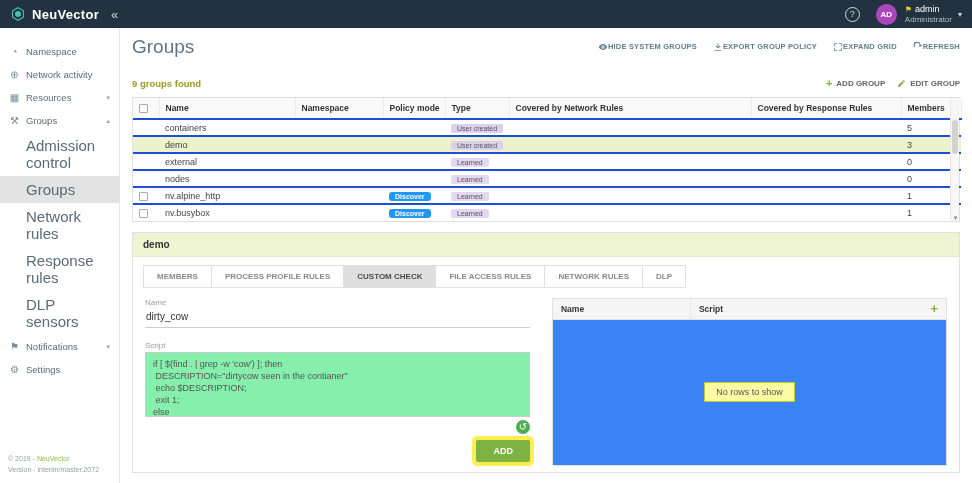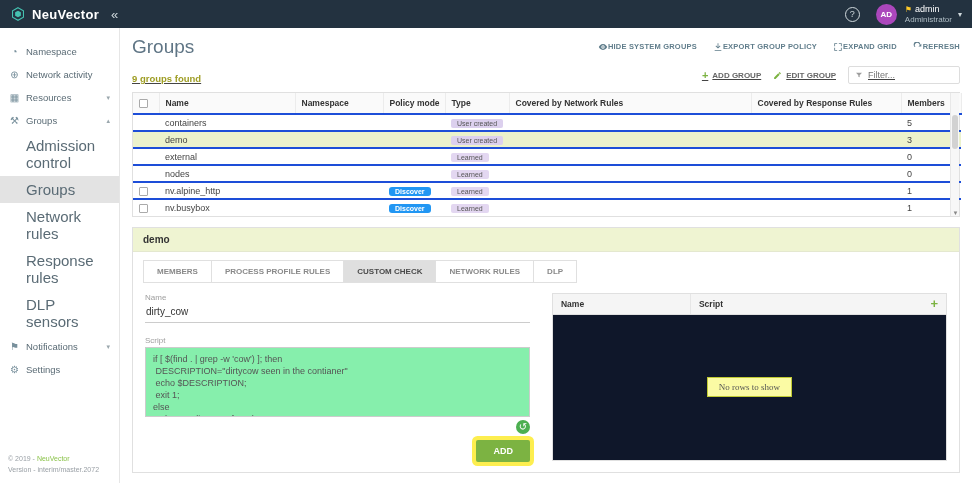--- a/index.html
+++ b/index.html
@@ -35,21 +35,21 @@
   .brand-green { color:#8bc34a; }
 
   
   .main { flex:1; display:flex; flex-direction:column; padding:8px 12px 10px 12px; overflow:hidden; background:#fff; }
   .page-head { display:flex; align-items:flex-start; justify-content:space-between; }
   .page-title { font-size:19px; font-weight:normal; color:#5f7585; }
   .head-actions { display:flex; gap:16px; margin-top:6px; }
   .head-action { display:flex; font-size:7.5px; font-weight:bold; color:#607d8b; letter-spacing:.2px; cursor:pointer; }
   .head-action svg { width:10px; height:10px; fill:#607d8b; }
 
-  .toolbar { display:flex; align-items:flex-end; margin-top:8px;text-decoration:underline; }
+  .toolbar { display:flex; align-items:flex-start; margin-top:20px; }
   .count { color:#9e9d24; font-weight:bold; font-size:9.5px; }
   .toolbar-right { margin-left:auto; display:flex; align-items:center; gap:12px; }
   .tool-btn { display:flex; align-items:center; gap:4px; font-size:8px; font-weight:bold; color:#666; cursor:pointer; }
   .tool-btn .plus { color:#7cb342; font-size:11px; font-weight:bold; line-height:1; }
   .tool-btn svg { width:9px; height:9px; fill:#7cb342; }
   .filter-box { display:flex; align-items:center; gap:5px; border:1px solid #ddd; border-radius:2px; padding:3px 6px; width:112px; background:#fff; }
   .filter-box svg { width:8px; height:8px; fill:#9e9e9e; flex-shrink:0; }
   .filter-box input { border:0; outline:0; font-size:9px; width:100%; font-family:"Liberation Sans",sans-serif; color:#555; }
 
   
@@ -81,21 +81,21 @@
   .script-area { border:1px solid #ccc; height:98px; font-family:"Liberation Sans",sans-serif; font-size:9px; color:#555; line-height:1.35; padding:5px 7px; resize:none; outline:none; width:100%; background:#86efac; }
   .reset-icon { align-self:flex-end; margin-top:3px; width:14px; height:14px; border-radius:50%; background:#4caf50; color:#fff; font-size:10px; line-height:14px; text-align:center; cursor:pointer; }
   .add-btn { align-self:flex-end; margin-top:6px; background:#7cb342; color:#fff; border:0; padding:6px 17px; font-size:9px; font-weight:bold; border-radius:2px; cursor:pointer; box-shadow:0 0 0 4px #fdee4f; font-family:"Liberation Sans",sans-serif; }
 
   .table-col { flex:1; border:1px solid #e0e0e0; height:168px; display:flex; flex-direction:column; }
   .st-head { display:flex; align-items:stretch; background:#f5f5f5; border-bottom:1px solid #e0e0e0; }
   .st-cell { padding:5px 8px; font-size:8.5px; font-weight:bold; color:#333; }
   .st-name { width:138px; border-right:1px solid #e6e6e6; }
   .st-script { flex:1; }
   .st-plus { color:#7cb342; font-size:13px; font-weight:bold; padding:2px 8px; cursor:pointer; display:flex; align-items:center; }
-  .st-body { flex:1; display:flex; align-items:center; justify-content:center; background:#0f172a;font-family:Liberation Serif, serif; }
+  .st-body { flex:1; display:flex; align-items:center; justify-content:center; background:#3b82f6; }
   .no-rows { background:#fbfba4; border:1px solid #c0ca33; padding:4px 11px; font-size:9px; color:#555; }
 </style>
 </head>
 <body>
 
 <div class="topbar">
   <div class="logo">
     <svg viewBox="0 0 24 24">
       <path d="M12 2.5l8.2 4.75v9.5L12 21.5l-8.2-4.75v-9.5z" fill="none" stroke="#45c2b1" stroke-width="1.6"></path>
       <path d="M12 7l4.3 2.5v5L12 17l-4.3-2.5v-5z" fill="#45c2b1"></path>
@@ -197,26 +197,20 @@
       <div class="toolbar-right">
         <div class="tool-btn">
           <span class="plus">+</span>
           <span>ADD GROUP</span>
         </div>
         <div class="tool-btn">
           <svg viewBox="0 0 24 24">
               <path d="M3 17.2V21h3.8L17.8 10 14 6.2 3 17.2zM20.7 7.1a1 1 0 000-1.4l-2.4-2.4a1 1 0 00-1.4 0l-1.8 1.8 3.8 3.8 1.8-1.8z"></path>
             </svg>
           <span>EDIT GROUP</span>
-        </div>
-        <div class="filter-box">
-          <svg viewBox="0 0 24 24">
-              <path d="M3 5h18l-7 8v6l-4-2v-4L3 5z"></path>
-            </svg>
-          <input placeholder="Filter..." style="">
         </div>
       </div>
     </div>
 
     <div class="grid">
       <table>
         <colgroup>
           <col style="width:26px">
             <col style="width:136px">
             <col style="width:88px">
@@ -306,20 +300,21 @@
         <div class="varrow">▼</div>
       </div>
     </div>
 
     <div class="detail">
       <div class="detail-title">demo</div>
       <div class="tabs">
           <div class="tab">MEMBERS</div>
           <div class="tab">PROCESS PROFILE RULES</div>
           <div class="tab active">CUSTOM CHECK</div>
+          <div class="tab">FILE ACCESS RULES</div>
           <div class="tab">NETWORK RULES</div>
           <div class="tab">DLP</div>
         </div>
       <div class="detail-body">
         <div class="form-col">
           <div class="field-label">Name</div>
           <div class="input-line">dirty_cow</div>
           <div class="field-label">Script</div>
           <textarea class="script-area" spellcheck="false" style="">if [ $(find . | grep -w 'cow') ]; then
  DESCRIPTION="dirtycow seen in the contianer"

